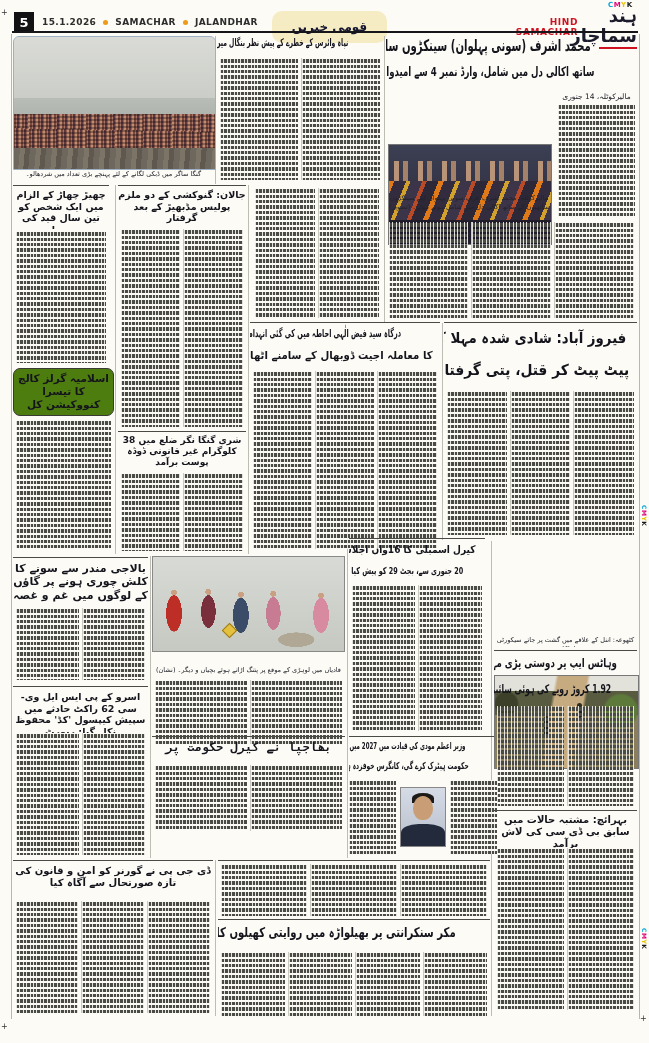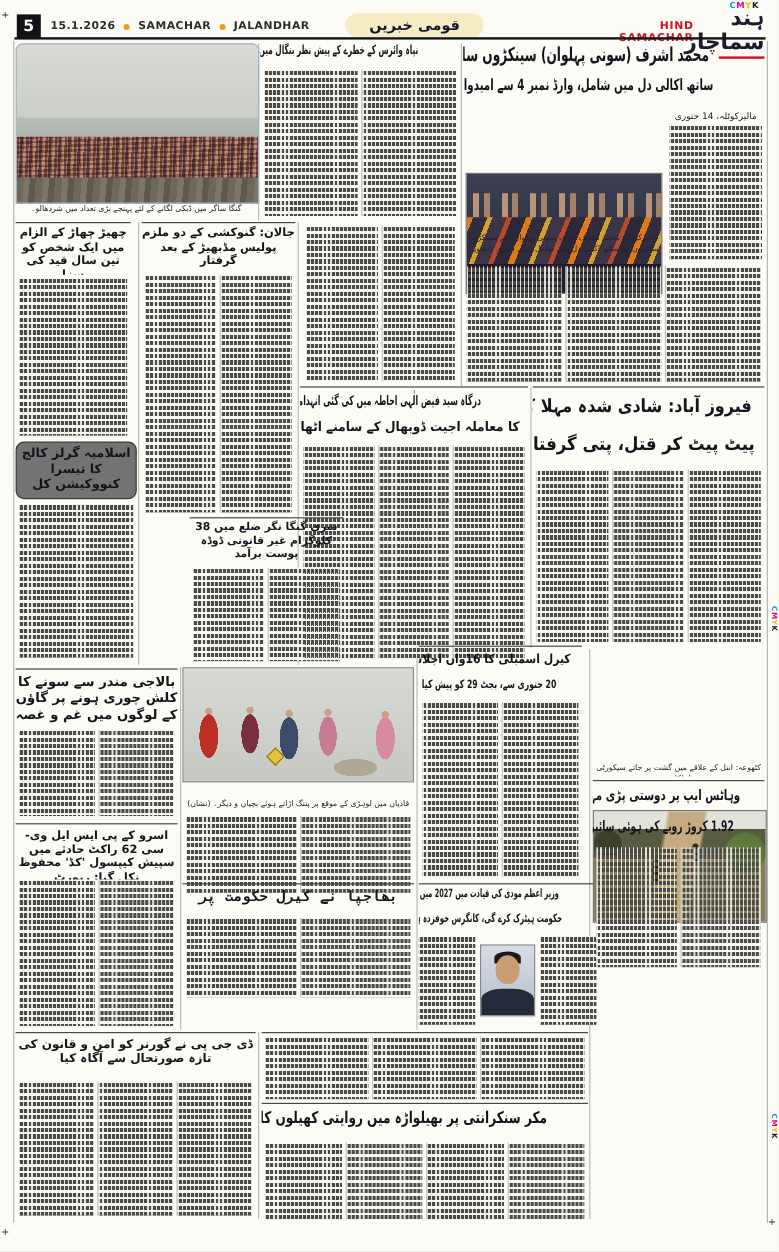--- a/index.html
+++ b/index.html
@@ -82,21 +82,21 @@
   .sol::before{content:"";position:absolute;left:50%;top:-4px;width:5px;height:5px;margin-left:-2.5px;
       border-radius:50%;background:#2c2e24;}
   .portrait{position:relative;background:linear-gradient(#d6dce6,#b6bfcc);overflow:hidden;
       border:1px solid #888;}
   .p-face{position:absolute;left:50%;top:8px;width:20px;height:24px;margin-left:-10px;
       border-radius:50% 50% 46% 46%;background:#c99e76;}
   .p-hair{position:absolute;left:50%;top:5px;width:22px;height:10px;margin-left:-11px;
       border-radius:50% 50% 0 0;background:#1c1a18;}
   .p-body{position:absolute;left:0;right:0;bottom:0;height:22px;
       background:#222a3c;border-radius:40% 40% 0 0;}
-  .boxhl{border:1.2px solid #3a3a35;border-radius:7px;background:#737373;padding:3px 4px;}
+  .boxhl{border:1.2px solid #3a3a35;border-radius:7px;background:#4d7c0f;padding:3px 4px;}
   .plus{position:absolute;font-size:8px;color:#333;}
   .vcmyk{position:absolute;writing-mode:vertical-rl;font-size:6px;font-weight:bold;letter-spacing:.5px;}
   .vcmyk b:nth-child(1){color:#00a6d8;}.vcmyk b:nth-child(2){color:#e2007a;}
   .vcmyk b:nth-child(3){color:#e8c400;}.vcmyk b:nth-child(4){color:#1a1a1a;}
 </style>
 </head>
 <body>
 
 <div class="page">
 
@@ -108,21 +108,21 @@
   <div class="vcmyk" style="left:641px;top:928px;"><b>C</b><b>M</b><b>Y</b><b>K</b></div>
 
   <div class="pagenum abs" style="left:14px;top:12px;width:20px;height:20px;">5</div>
   <div class="dater abs" style="left:42px;top:16px;height:12px;">
     <span>15.1.2026</span>
     <span class="dot"></span>
     <span>SAMACHAR</span>
     <span class="dot"></span>
     <span>JALANDHAR</span>
   </div>
-  <div class="badge abs" style="left:288px;top:11px;width:115px;height:20px;">قومی خبریں</div>
+  <div class="badge abs" style="left:272px;top:11px;width:115px;height:32px;">قومی خبریں</div>
   <div class="mast-en abs" style="left:490px;top:17px;width:88px;">HIND SAMACHAR</div>
   <div class="mast-ur abs" style="left:578px;top:6px;width:59px;">
     <span>ہند سماچار</span>
     <span class="redbar"></span>
   </div>
   <div class="hrule" style="left:12px;top:31px;width:626px;height:2px;"></div>
   <div class="frame"></div>
 
   <div class="vr" style="left:215px;top:36px;height:148px;"></div>
   <div class="vr" style="left:384px;top:36px;height:286px;"></div>
@@ -220,21 +220,21 @@
       <div class="c sim"></div>
       <div class="c sim"></div>
     </div>
   </div>
 
   <div class="abs" style="left:13px;top:368px;width:101px;height:186px;">
     <div class="boxhl hl" style="font-size:10.5px;height:40px;">اسلامیہ گرلز کالج کا تیسرا کنووکیشن کل</div>
     <div class="sim" style="height:128px;margin:4px 3px 0 3px;"></div>
   </div>
 
-  <div class="abs btop" style="left:118px;top:431px;width:128px;height:123px;margin-left:40px;">
+  <div class="abs btop" style="left:118px;top:431px;width:128px;height:123px;">
     <div class="hl" style="font-size:9px;height:38px;padding-top:3px;">شری گنگا نگر ضلع میں 38 کلوگرام غیر قانونی ڈوڈہ پوست برآمد</div>
     <div class="cols" style="height:78px;">
       <div class="c sim"></div>
       <div class="c sim"></div>
     </div>
   </div>
 
   <div class="abs btop" style="left:13px;top:557px;width:135px;height:126px;">
     <div class="hl" style="font-size:11px;height:46px;padding-top:4px;">بالاجی مندر سے سونے کا کلش چوری ہونے پر گاؤں کے لوگوں میں غم و غصہ</div>
     <div class="cols" style="height:72px;">
@@ -317,20 +317,27 @@
     </div>
     <div class="hl" style="font-size:12px;height:24px;">
       <span class="fitline" style="transform: scaleX(0.638393); transform-origin: center center;">1.92 کروڑ روپے کی ہوئی سائبر ٹھگی</span>
     </div>
     <div class="cols" style="height:100px;">
       <div class="c sim"></div>
       <div class="c sim"></div>
     </div>
   </div>
 
+  <div class="abs btop" style="left:494px;top:810px;width:143px;height:206px;">
+    <div class="hl" style="font-size:10px;height:34px;padding-top:3px;">بہرائچ: مشتبہ حالات میں سابق بی ڈی سی کی لاش برآمد</div>
+    <div class="cols" style="height:162px;">
+      <div class="c sim"></div>
+      <div class="c sim"></div>
+    </div>
+  </div>
 
   <div class="abs btop" style="left:13px;top:860px;width:200px;height:156px;">
     <div class="hl" style="font-size:10px;height:36px;padding-top:4px;">ڈی جی پی نے گورنر کو امن و قانون کی تازہ صورتحال سے آگاہ کیا</div>
     <div class="cols" style="height:112px;">
       <div class="c sim"></div>
       <div class="c sim"></div>
       <div class="c sim"></div>
     </div>
   </div>
 

